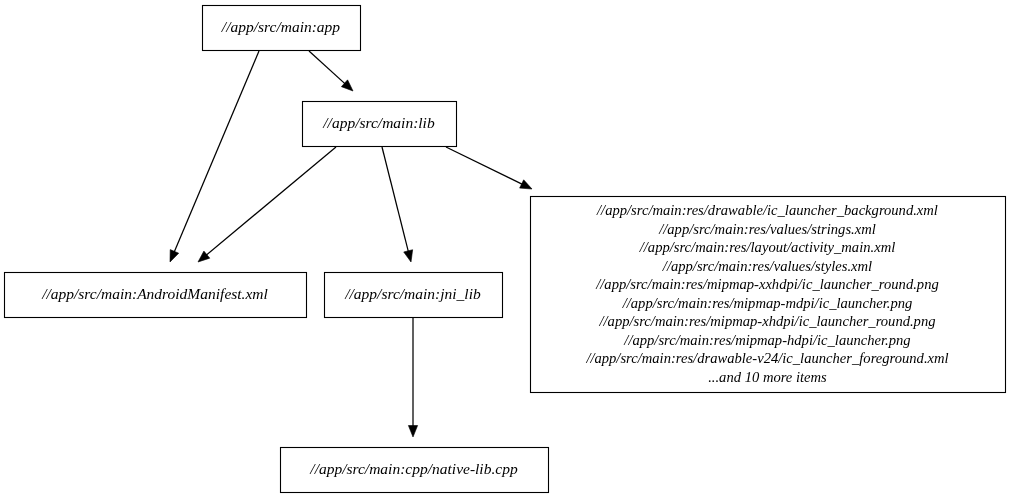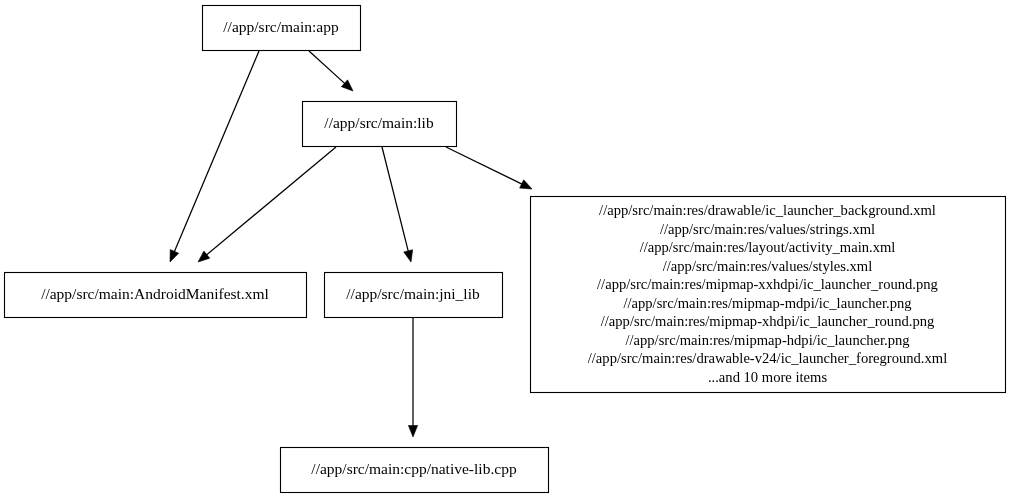--- a/index.html
+++ b/index.html
@@ -10,20 +10,21 @@
   body {
     width: 1018px;
     height: 496px;
     font-family: "Liberation Serif", "DejaVu Serif", serif;
     overflow: hidden;
   }
   #graph-root {
     position: relative;
     width: 1018px;
     height: 432px;
+    font-style: italic;
   }
   svg.graph-canvas {
     position: absolute;
     top: 0;
     left: 0;
     width: 1018px;
     height: 496px;
     display: block;
   }
   .node-box {

